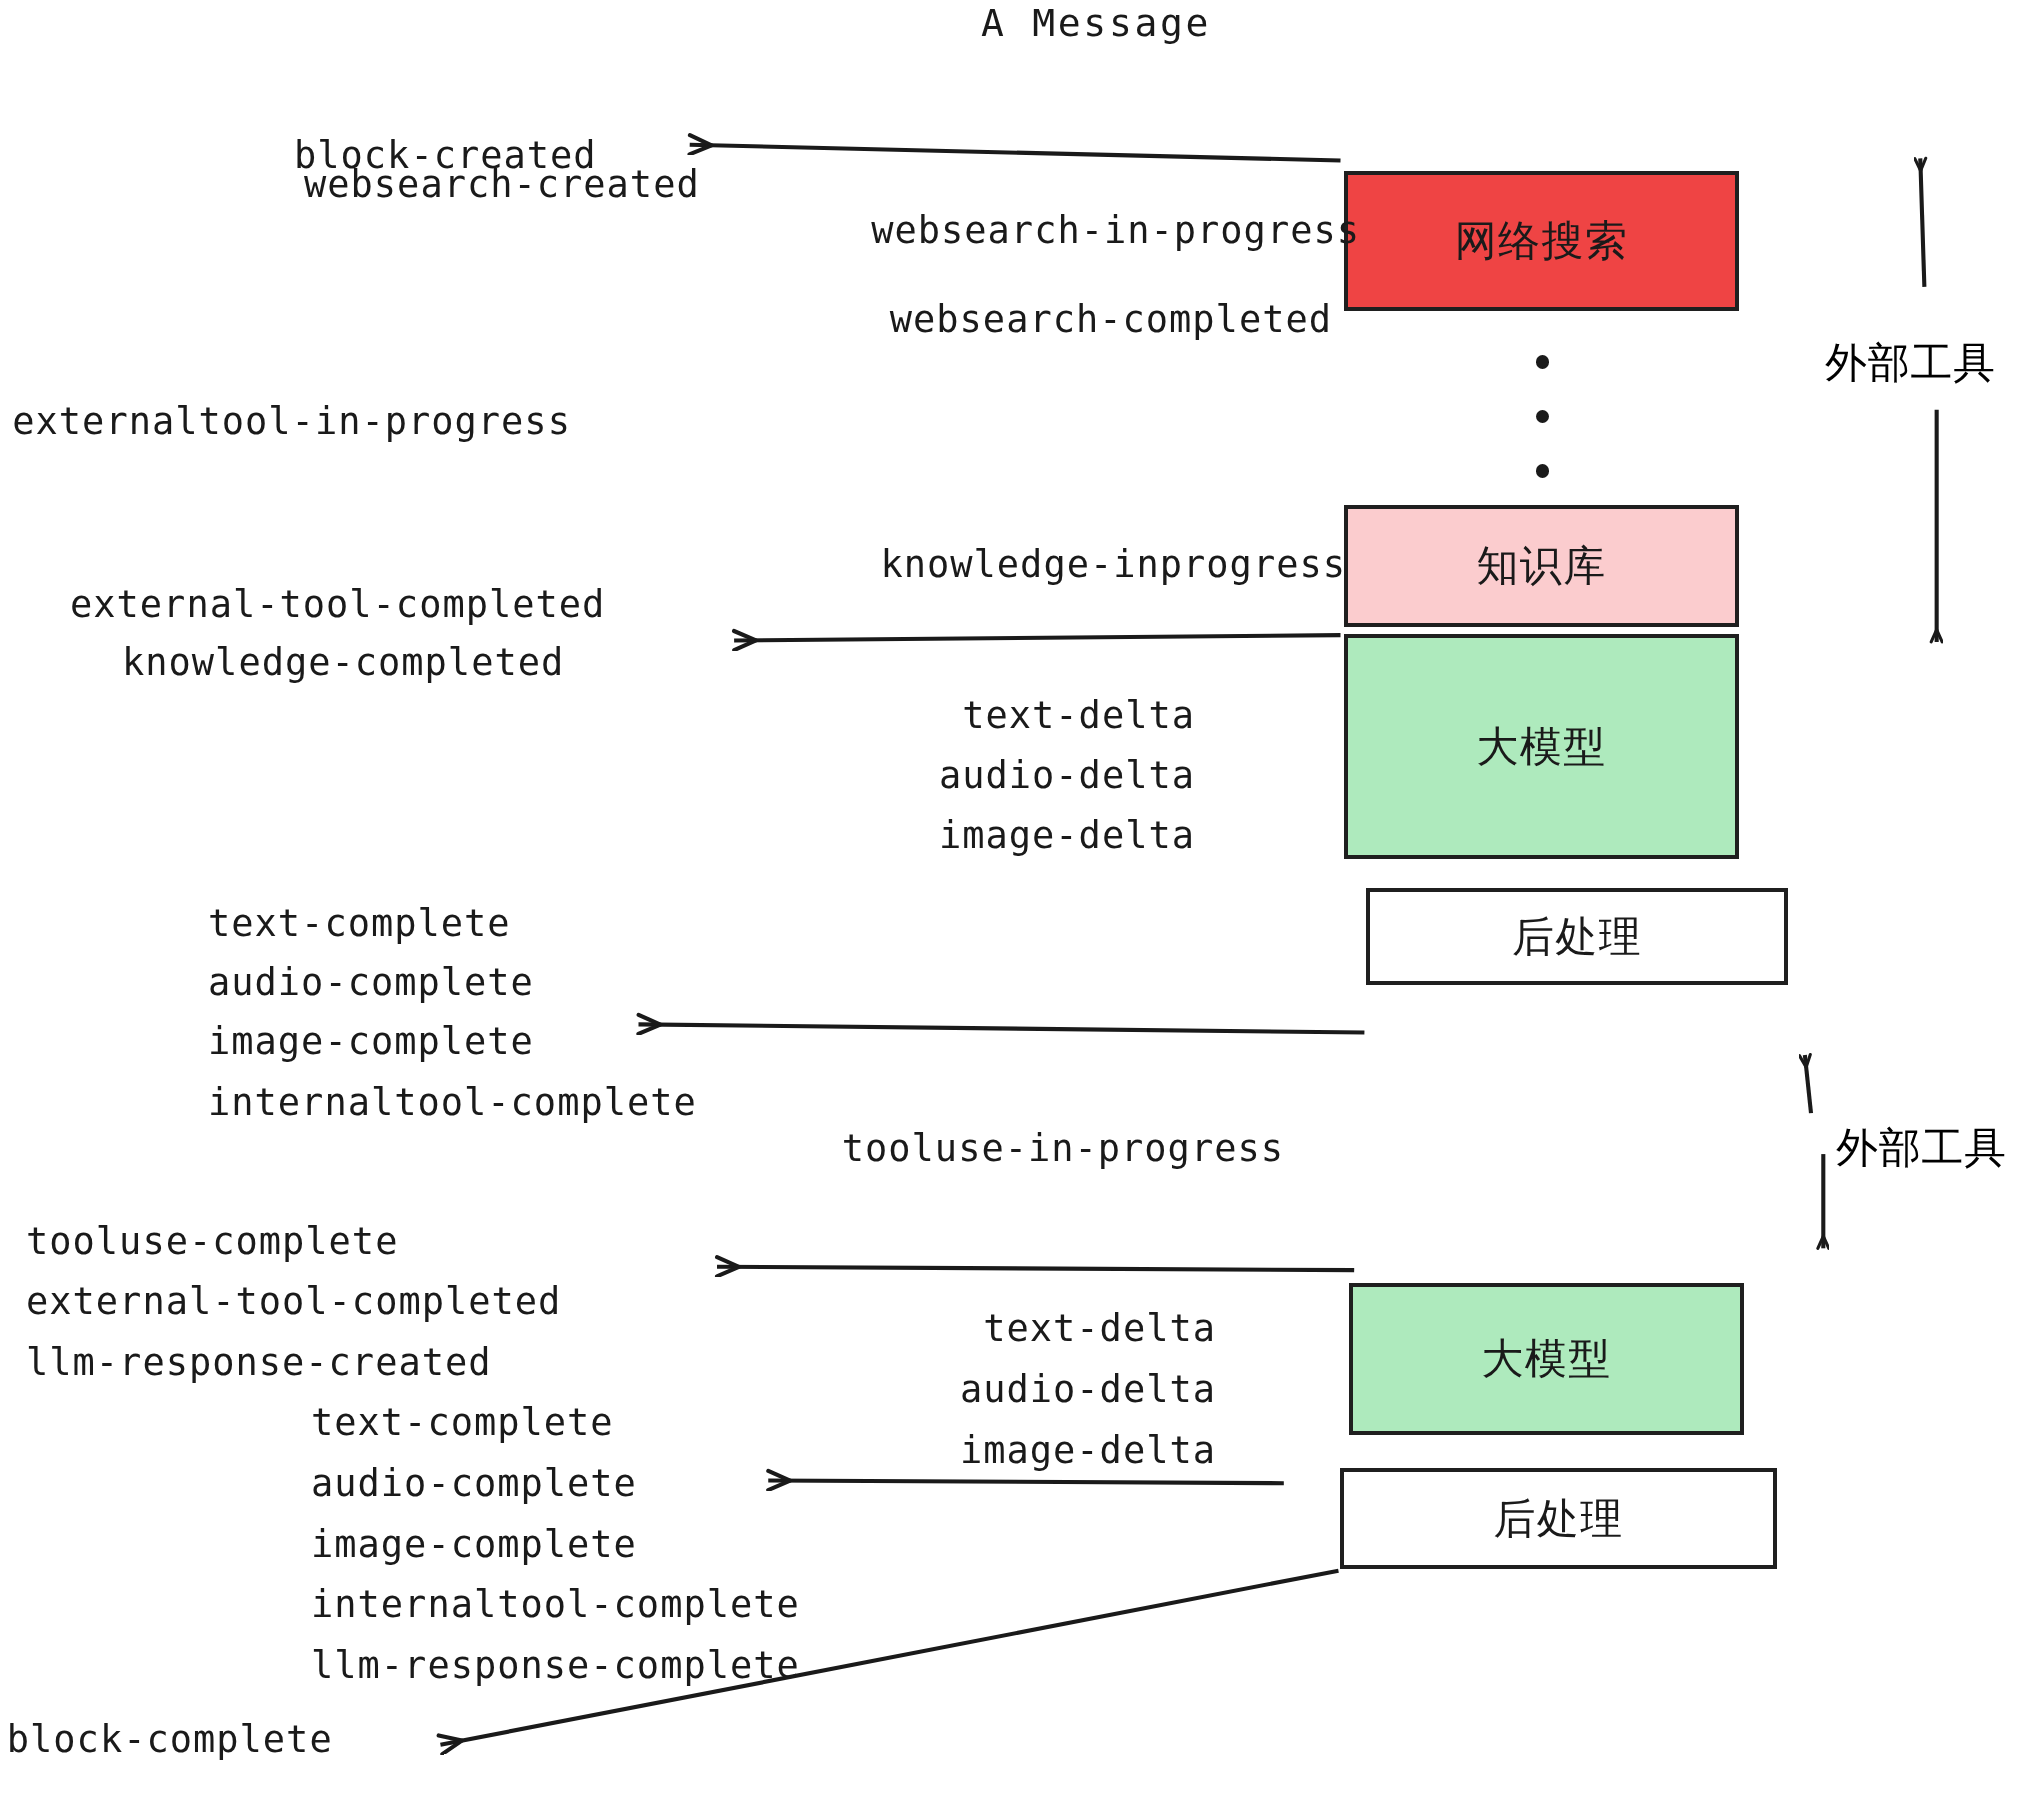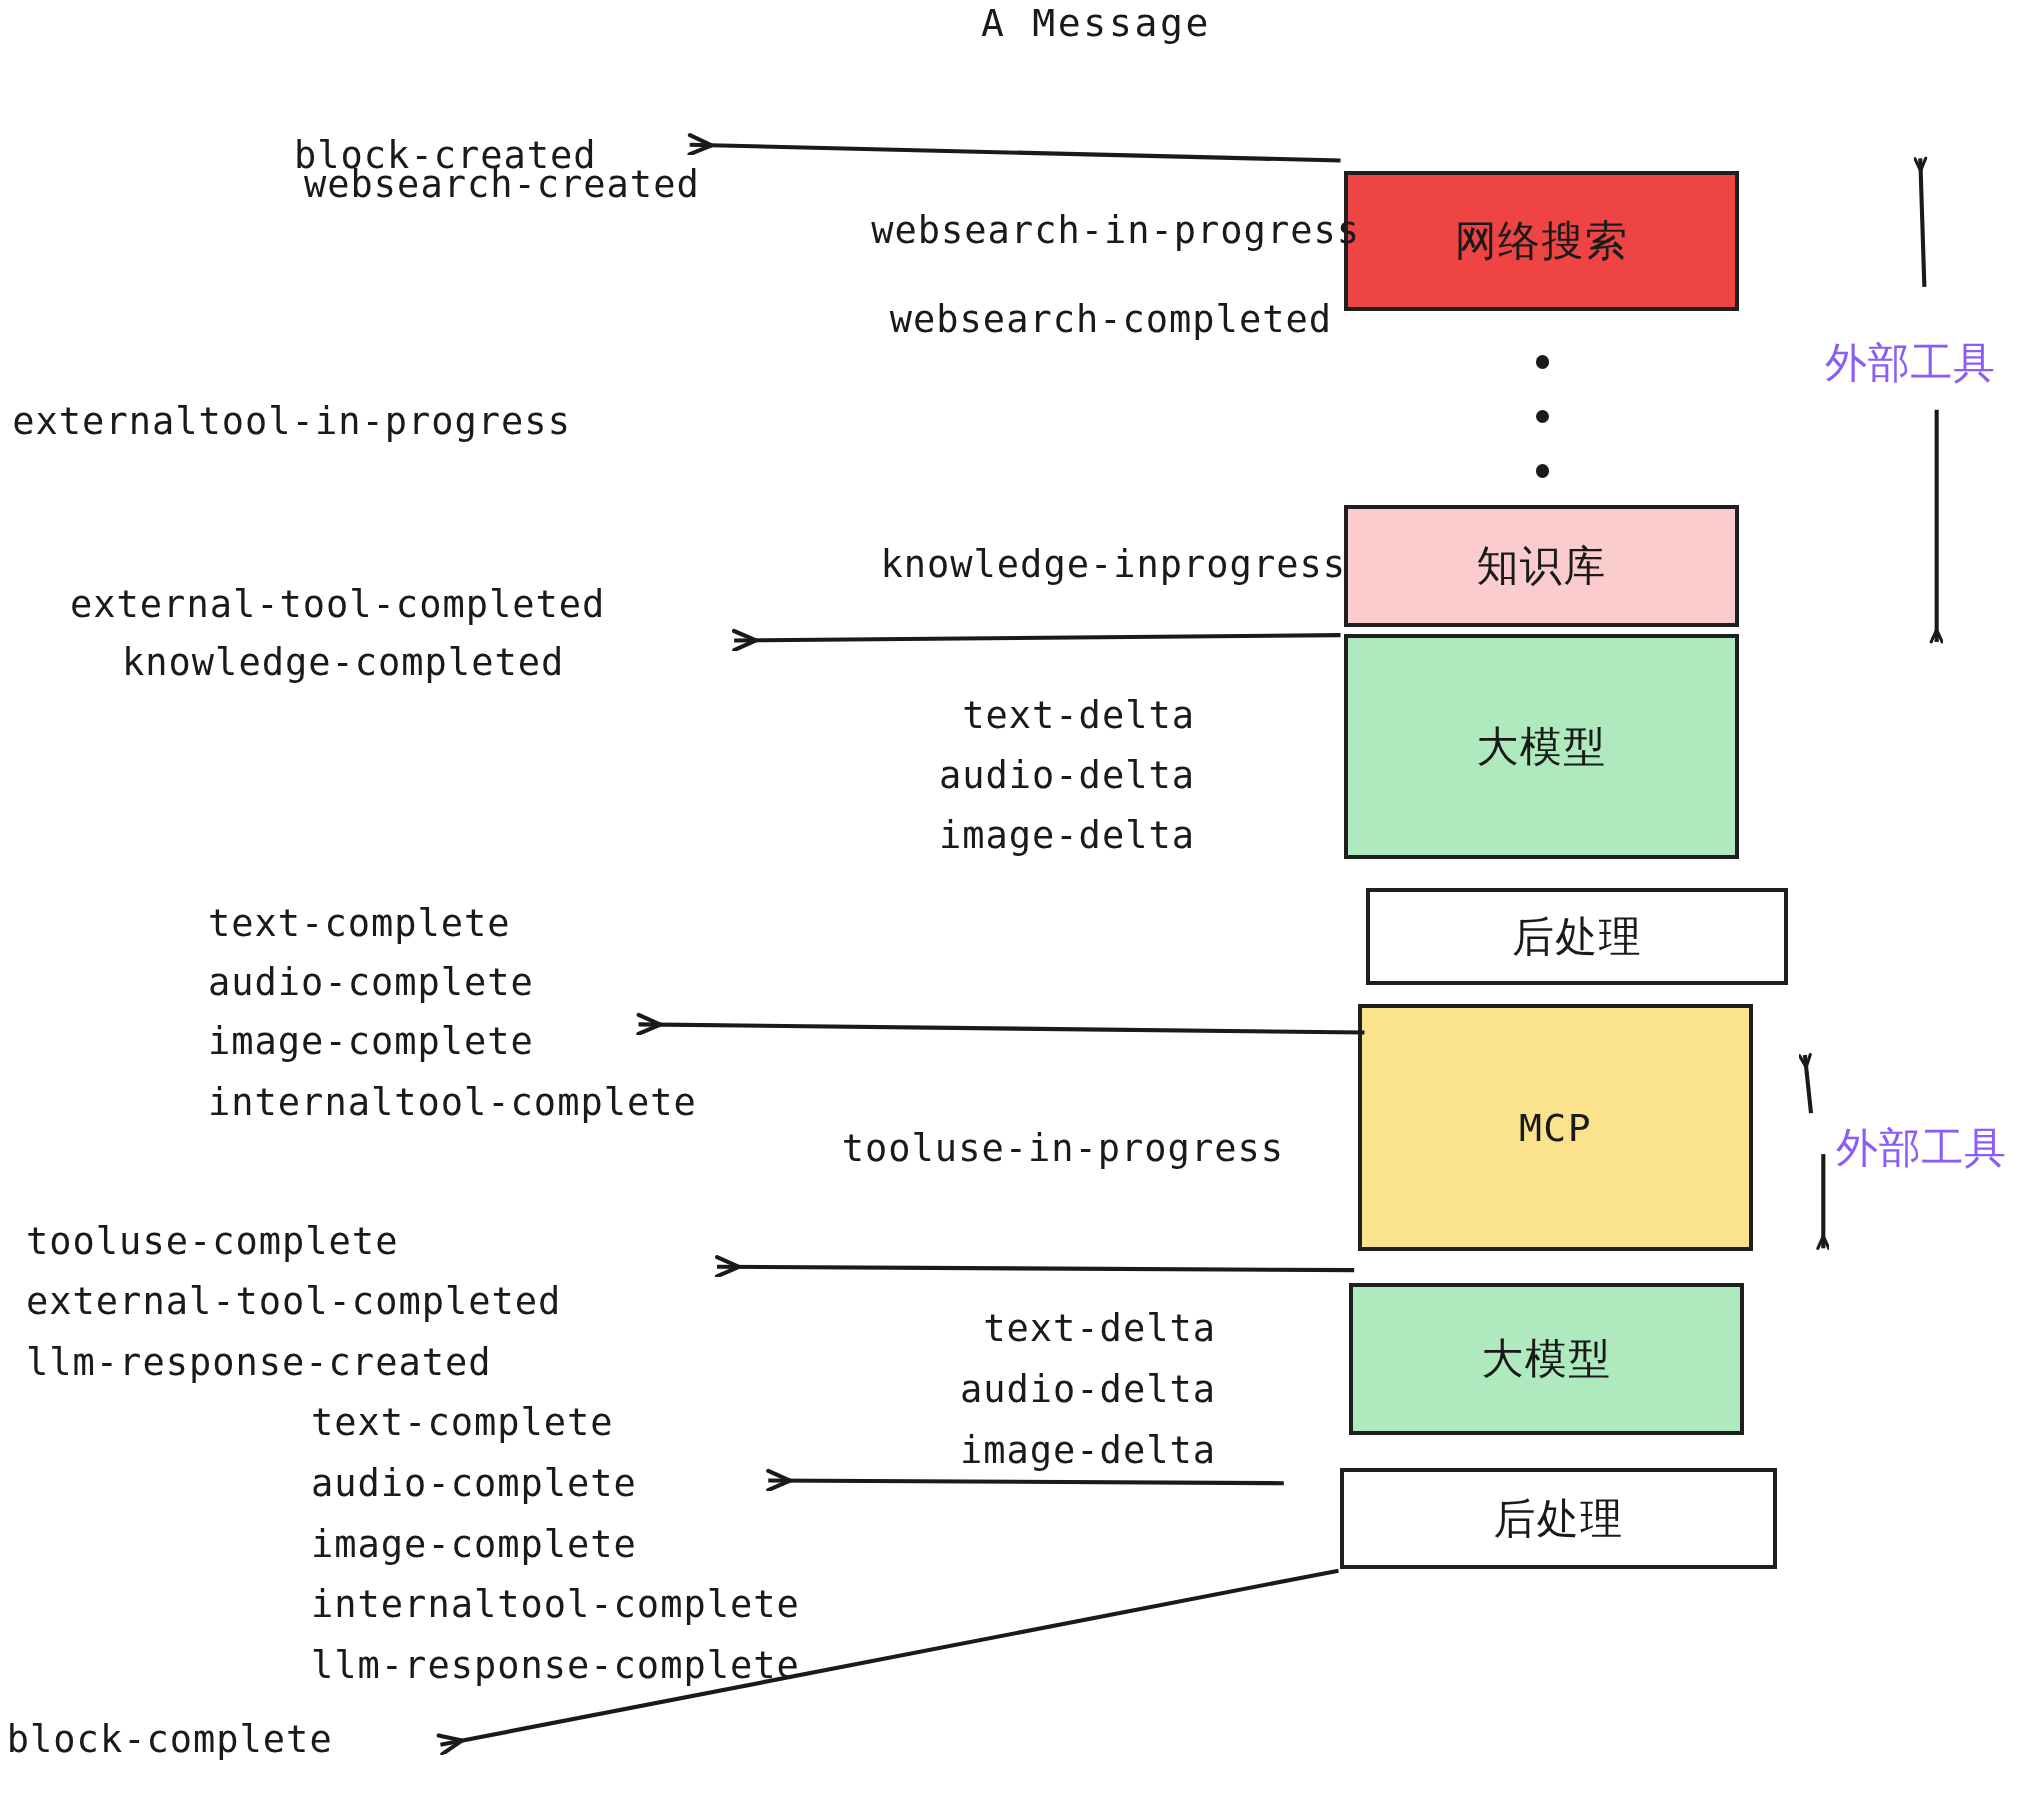--- a/index.html
+++ b/index.html
@@ -48,21 +48,21 @@
     letter-spacing: 1.4px;
     white-space: nowrap;
   }
   .box.mono span {
     font-family: "DejaVu Sans Mono", monospace;
     font-size: 38px;
   }
   .side-label {
     position: absolute;
     white-space: nowrap;
-    color: #8b5cf6;
+    color: #000000;
     font-family: Liberation Serif, serif;
     font-size: 42px;
     letter-spacing: 0.7px;
   }
   .dots {
     position: absolute;
     display: flex;
     flex-direction: column;
     align-items: center;
     justify-content: space-between;
@@ -105,23 +105,20 @@
   </div>
 
   <div class="box" style="left:1344px; top:634px; width:395px; height:225px; background:#aeeabd;">
     <span>大模型</span>
   </div>
 
   <div class="box" style="left:1366px; top:888px; width:422px; height:97px; background:#ffffff;">
     <span>后处理</span>
   </div>
 
-  <div class="box mono" style="left:1358px; top:1004px; width:395px; height:247px; background:#fbe38d;">
-    <span>MCP</span>
-  </div>
 
   <div class="box" style="left:1349px; top:1283px; width:395px; height:152px; background:#aeeabd;">
     <span>大模型</span>
   </div>
 
   <div class="box" style="left:1340px; top:1468px; width:437px; height:101px; background:#ffffff;">
     <span>后处理</span>
   </div>
 
   <div class="lbl" style="left:294px; top:102px;margin-top:35px;">block-created</div>

